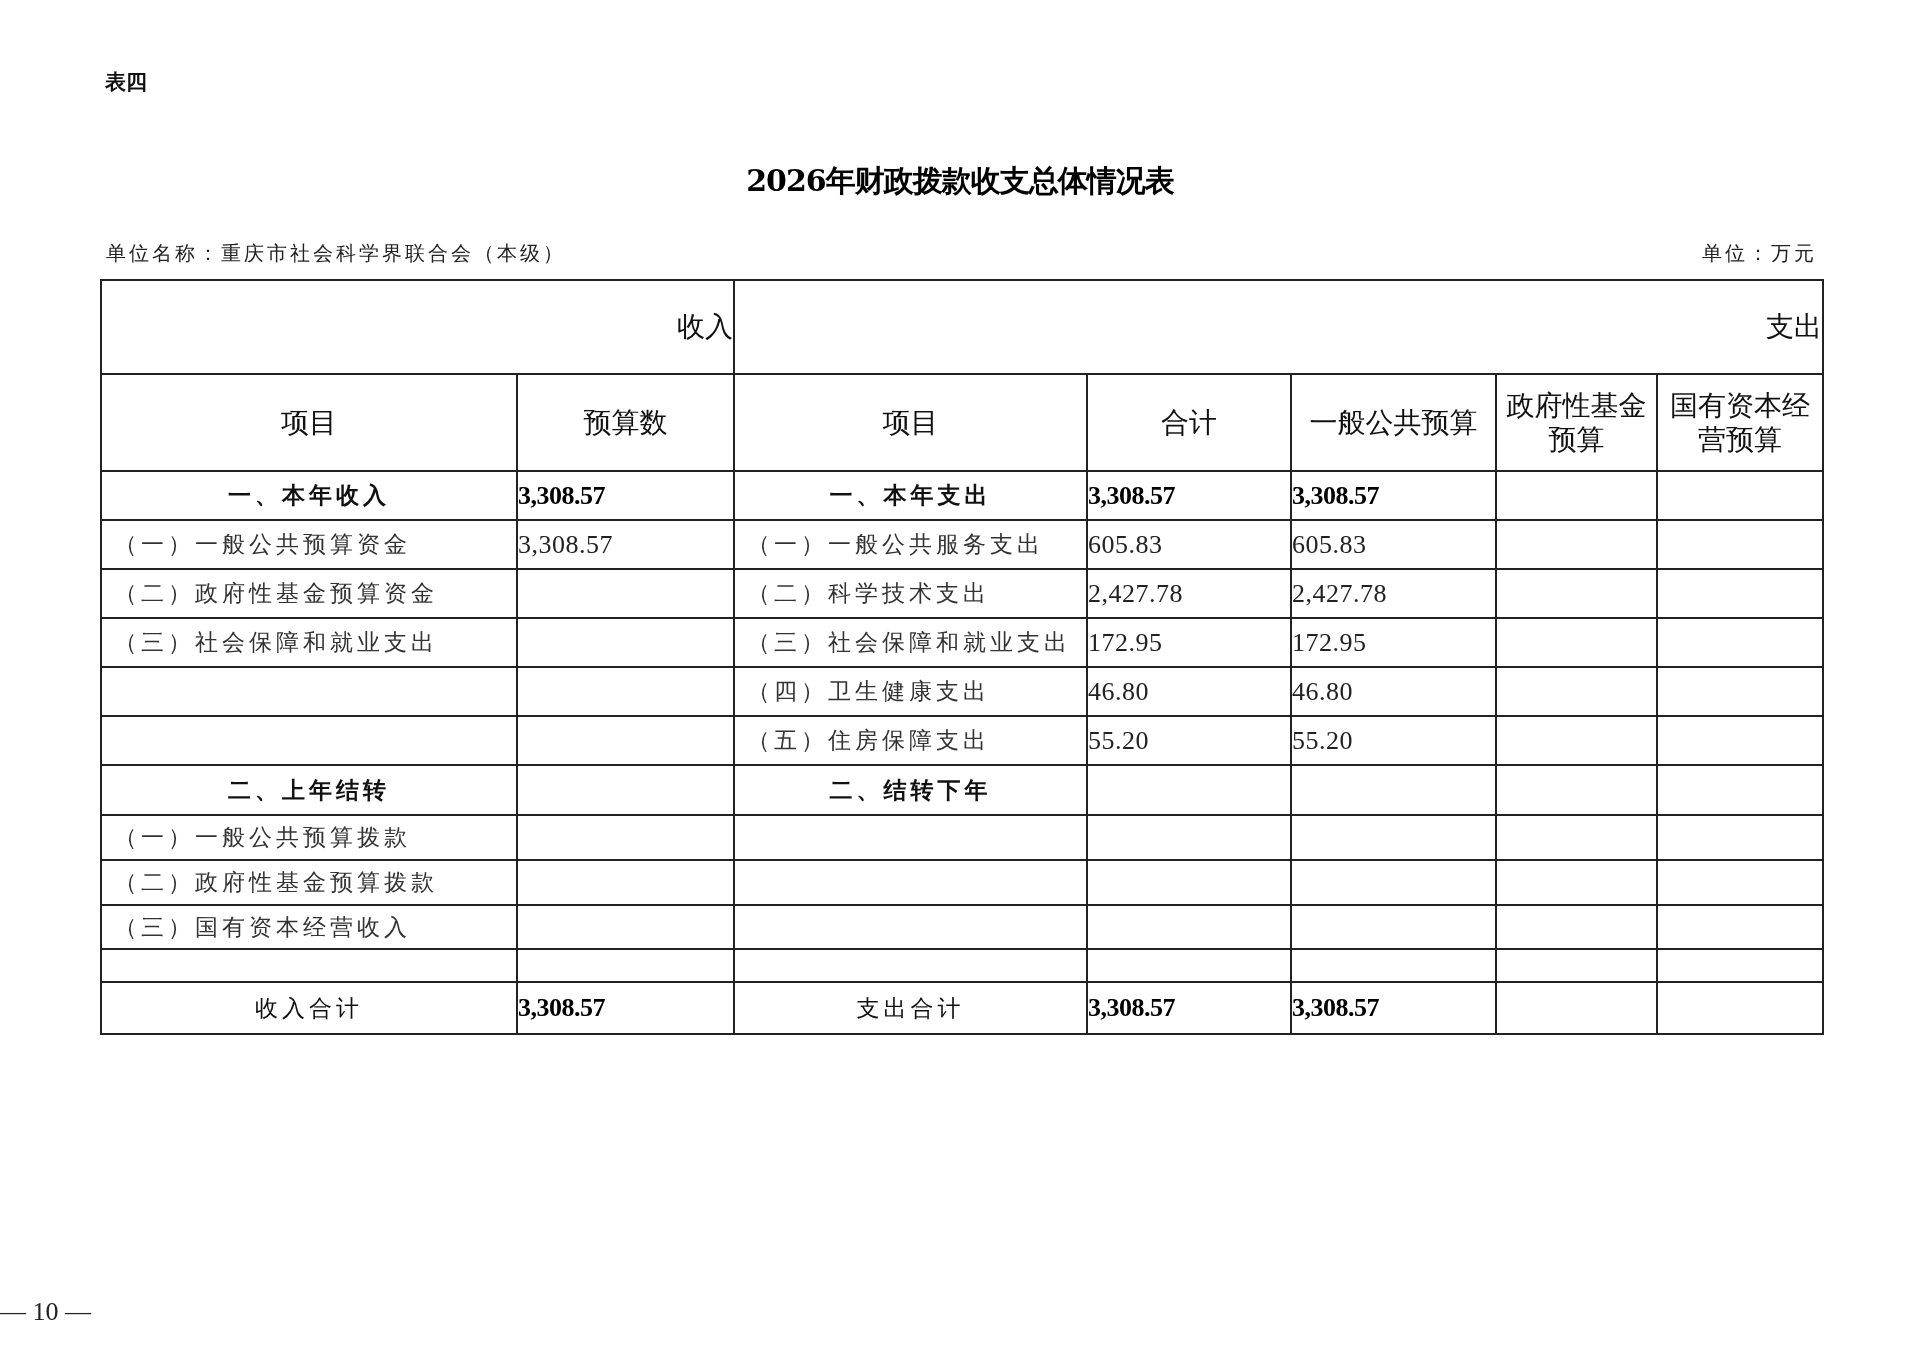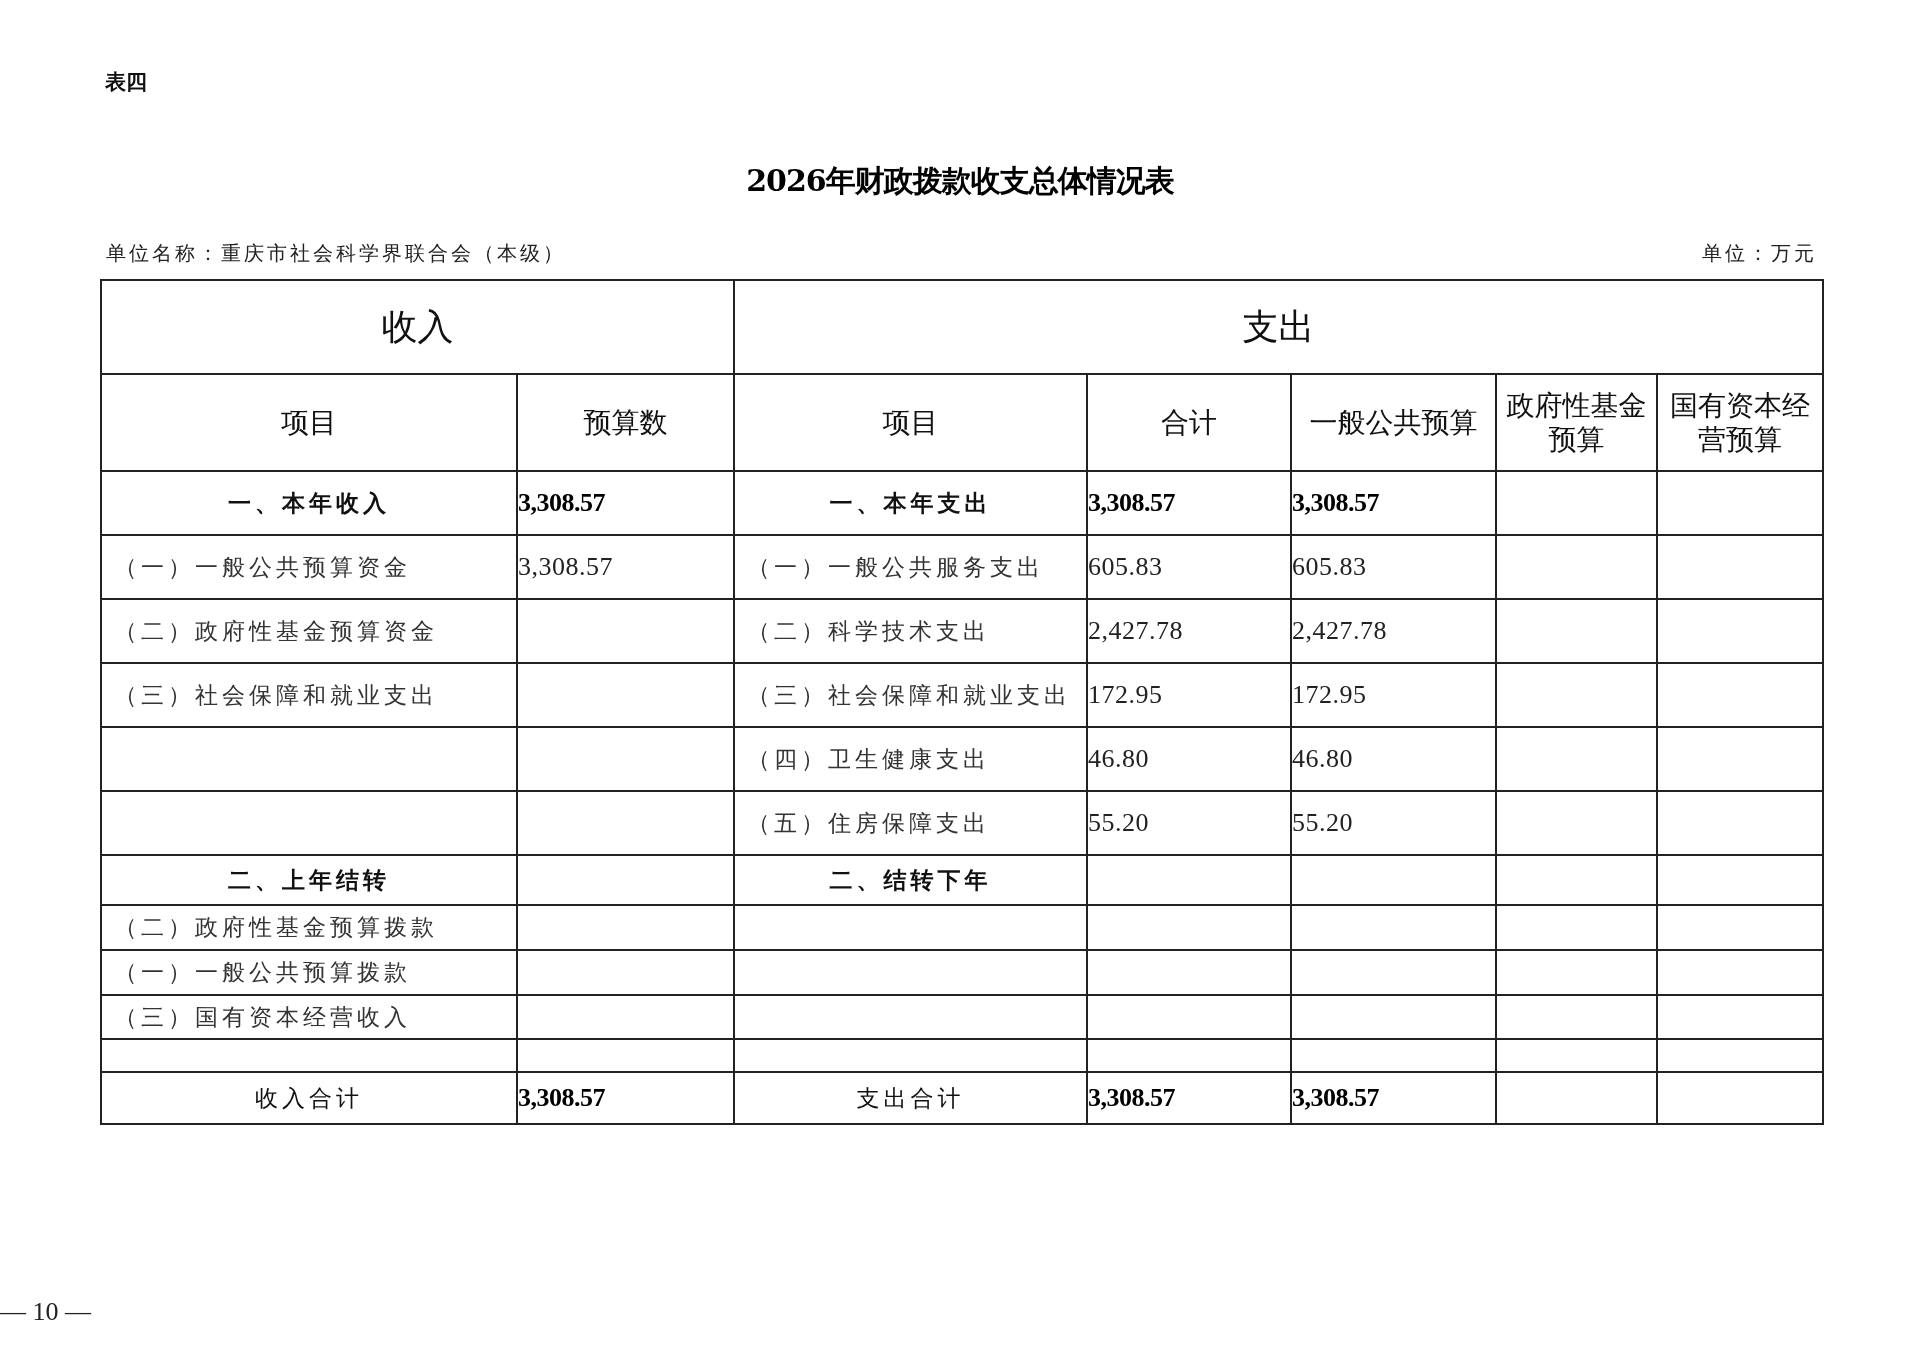--- a/index.html
+++ b/index.html
@@ -10,24 +10,24 @@
   #doc-title { left: 0; width: 1920px; top: 158px; text-align: center; font-family: "DejaVu Serif", "Liberation Serif", serif;
                font-size: 30px; font-weight: bold; line-height: 46px; letter-spacing: -1px; color: #000; }
   #unit-name { left: 106px; top: 240px; font-family: "DejaVu Serif", "Liberation Serif", serif; font-size: 20px;
                line-height: 26px; letter-spacing: 3px; color: #222; text-align: right; }
   #unit-measure { right: 103px; top: 240px; font-family: "DejaVu Serif", "Liberation Serif", serif; font-size: 20px;
                   line-height: 26px; letter-spacing: 3px; color: #222; }
 
   table#budget { position: absolute; left: 100px; top: 279px; width: 1722px; border-collapse: collapse;
                  table-layout: fixed; border: 2.5px solid #111; }
   #budget td { border: 2px solid #222; padding: 0; overflow: hidden; white-space: nowrap; }
-  .h-group { height: 92px; text-align: center; font-size: 36px; font-weight: 500; margin-left: 32px; }
+  .h-group { height: 92px; text-align: right; font-size: 28px; font-weight: 500; margin-left: 32px; }
   .h-col { height: 95px; text-align: center; font-size: 28px; line-height: 34px; }
   .h-col.two { white-space: normal !important; }
-  .r { height: 64px; }
+  .r { height: 49px; }
   .r-tall { height: 50px; }
   .r-short { height: 33px; }
   .sec { text-align: center; font-size: 23px; font-weight: bold; letter-spacing: 4px; }
   .item { text-align: left; padding-left: 12px !important; font-family: "DejaVu Serif", "Liberation Serif", serif;
           font-size: 23px; letter-spacing: 4px; color: #333; }
   .num { text-align: left; padding-right: 2px !important; font-family: "Liberation Serif", "DejaVu Serif", serif;
          font-size: 26px; color: #222; letter-spacing: 0.5px; }
   .num.bold { font-weight: bold; color: #000; letter-spacing: -0.5px; }
 
   #page-no { left: 0; width: 1920px; top: 1296px; text-align: left; font-family: "Liberation Serif", "DejaVu Serif", serif;
@@ -123,30 +123,30 @@
   <tr class="r-tall">
     <td class="sec">二、上年结转</td>
     <td class="num"></td>
     <td class="sec">二、结转下年</td>
     <td class="num"></td>
     <td class="num"></td>
     <td class="num"></td>
     <td class="num"></td>
   </tr>
   <tr style="height:45px">
-    <td class="item">（二）政府性基金预算拨款</td>
+    <td class="item">（一）一般公共预算拨款</td>
     <td class="num"></td>
     <td class="item"></td>
     <td class="num"></td>
     <td class="num"></td>
     <td class="num"></td>
     <td class="num"></td>
   </tr>
   <tr style="height:45px">
-    <td class="item">（一）一般公共预算拨款</td>
+    <td class="item">（二）政府性基金预算拨款</td>
     <td class="num"></td>
     <td class="item"></td>
     <td class="num"></td>
     <td class="num"></td>
     <td class="num"></td>
     <td class="num"></td>
   </tr>
   <tr style="height:44px">
     <td class="item">（三）国有资本经营收入</td>
     <td class="num"></td>

